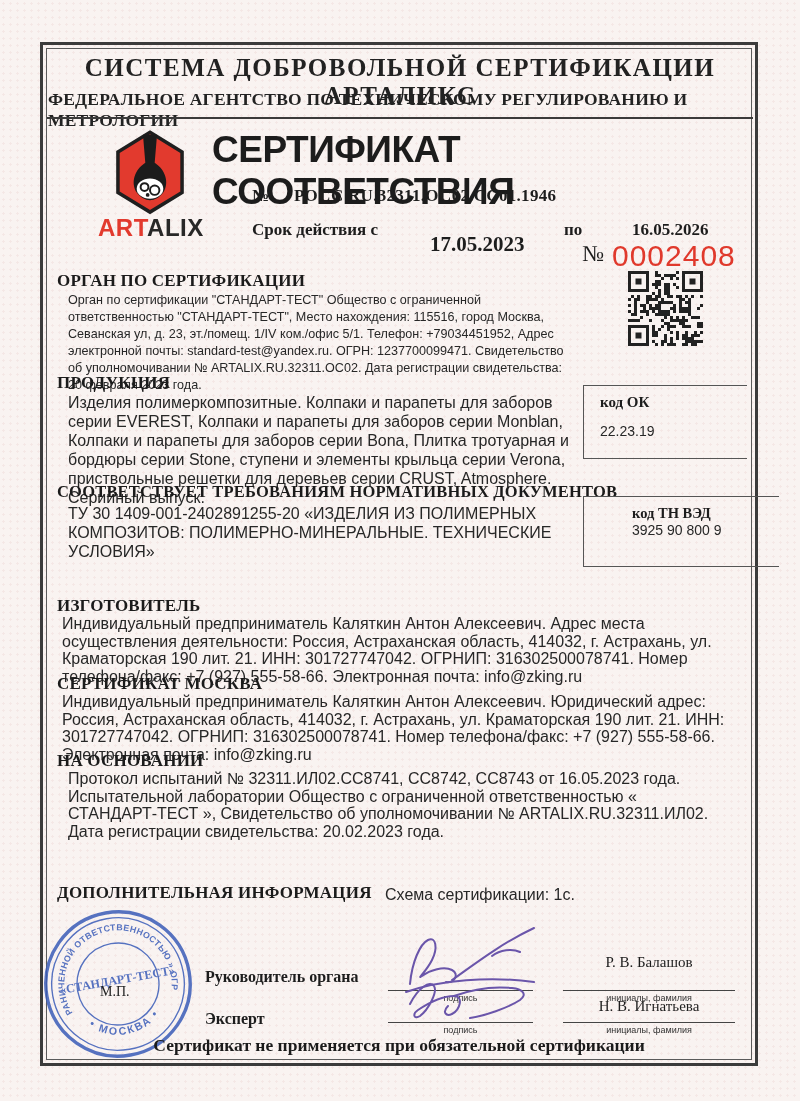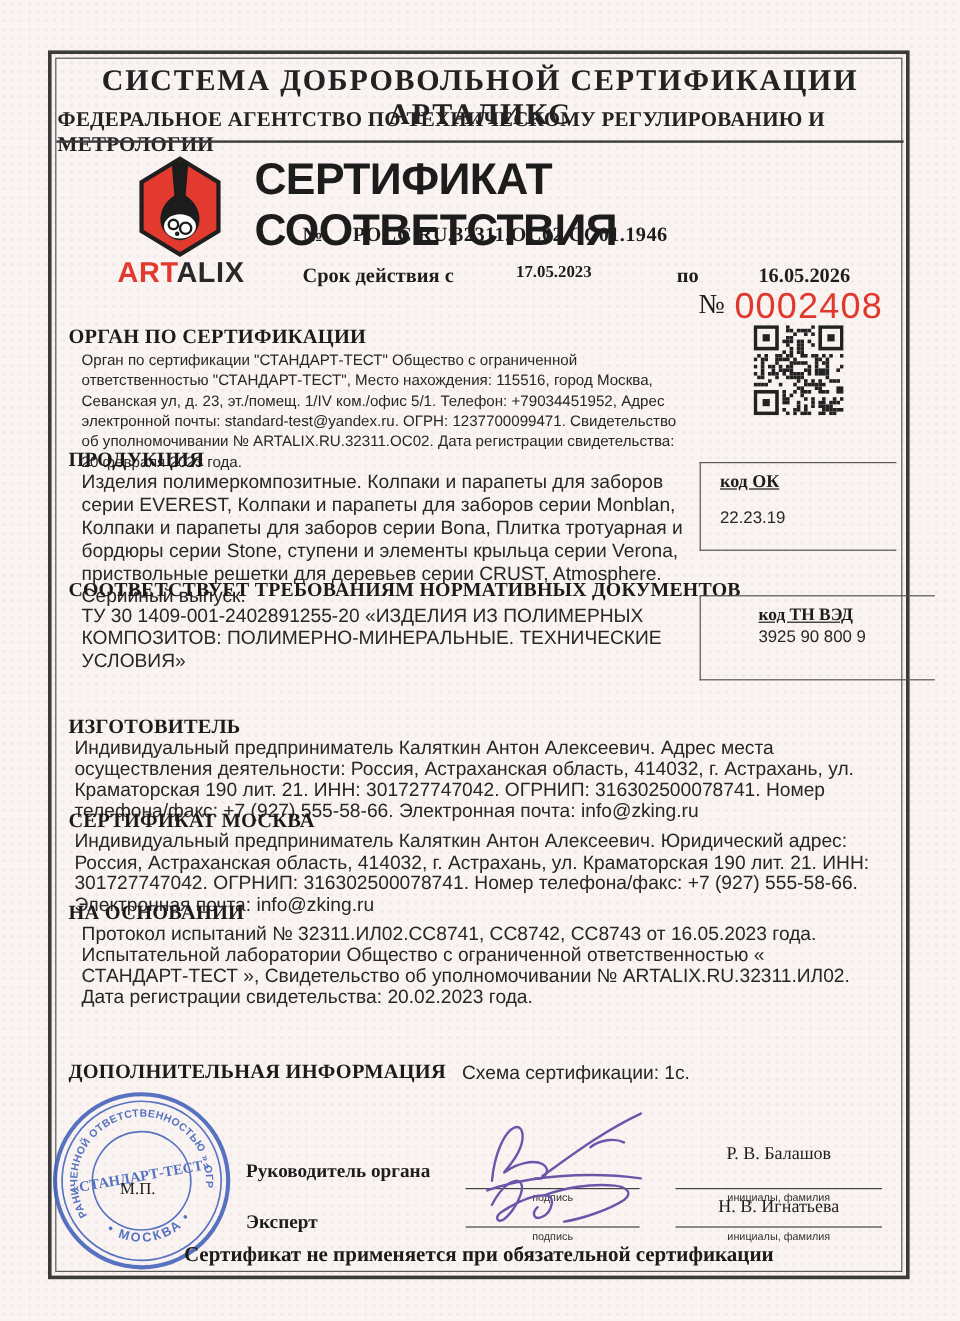--- a/index.html
+++ b/index.html
@@ -26,21 +26,21 @@
   
   .logo{left:98px;top:130px;width:104px;height:86px;}
   .wordmark{left:98px;top:214px;width:104px;text-align:center;font-size:24px;font-weight:bold;letter-spacing:0.5px;}
   .wordmark .red{color:#e23a2e;}
   .wordmark .blk{color:#282828;}
   
   .cert-title{left:212px;top:129px;width:520px;font-size:37px;font-weight:bold;letter-spacing:-0.5px;color:#1c1c1c;}
   .certnum-label{left:252px;top:186px;font-size:17px;}
   .certnum-value{left:294px;top:186px;font-size:17px;letter-spacing:0.3px;}
   .valid-label{left:252px;top:220px;font-size:17px;}
-  .valid-from{left:430px;top:220px;font-size:14px;}
+  .valid-from{left:430px;top:232px;font-size:21px;}
   .valid-po{left:564px;top:220px;font-size:17px;}
   .valid-to{left:632px;top:220px;font-size:17px;}
   .formnum-label{left:582px;top:241px;font-size:23px;font-family:"Liberation Serif",serif;}
   .formnum-value{left:612px;top:239px;font-size:30px;color:#e0392c;letter-spacing:1px;}
   
   .sec-h{font-size:17px;color:#1b1b1b;letter-spacing:0.2px;}
   .sec-b{font-size:16px;line-height:17.5px;color:#272727;}
   .org-h{left:57px;top:271px;}
   .org-b{left:68px;top:292px;width:508px;font-size:12.6px;line-height:17px;}
   .qr{left:628px;top:271px;width:75px;height:75px;}
@@ -53,21 +53,21 @@
   .iss-h{left:57px;top:674px;}
   .iss-b{left:62px;top:693px;width:672px;}
   .bas-h{left:57px;top:751px;}
   .bas-b{left:68px;top:770px;width:648px;}
   .add-h{left:57px;top:883px;}
   .add-b{left:385px;top:886px;width:320px;}
   
   .code-box{border:1px solid #555;border-right:none;background:transparent;padding:8px 10px 0 16px;}
   .box-ok{left:583px;top:385px;width:137px;height:64px;}
   .box-tnved{left:583px;top:496px;width:137px;height:61px;padding-left:48px;}
-  .code-label{font-size:15px;text-decoration:underline;}
+  .code-label{font-size:15px;}
   .code-value{font-size:14px;color:#272727;}
   .box-ok .code-value{margin-top:12px;}
   .box-tnved .code-label{font-size:14.5px;}
   
   .stamp{left:40px;top:906px;width:156px;height:156px;transform:rotate(-10deg);opacity:0.85;}
   .mp{left:100px;top:984px;font-size:14px;font-family:"Liberation Serif",serif;color:#222;}
   .role1{left:205px;top:968px;font-size:16px;}
   .role2{left:205px;top:1010px;font-size:16px;}
   .sig-line{border-bottom:1px solid #444;height:0;}
   .sigline1{left:388px;top:990px;width:145px;}

